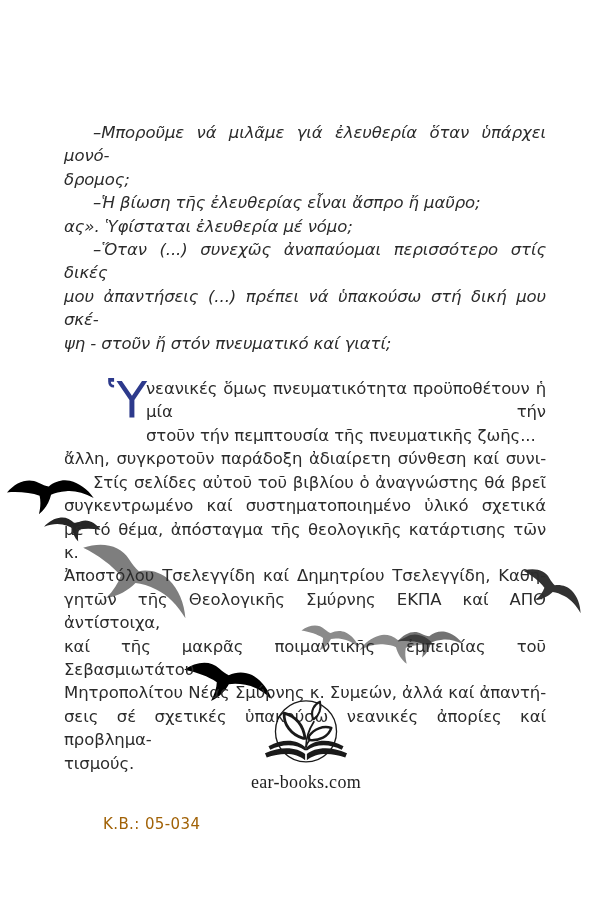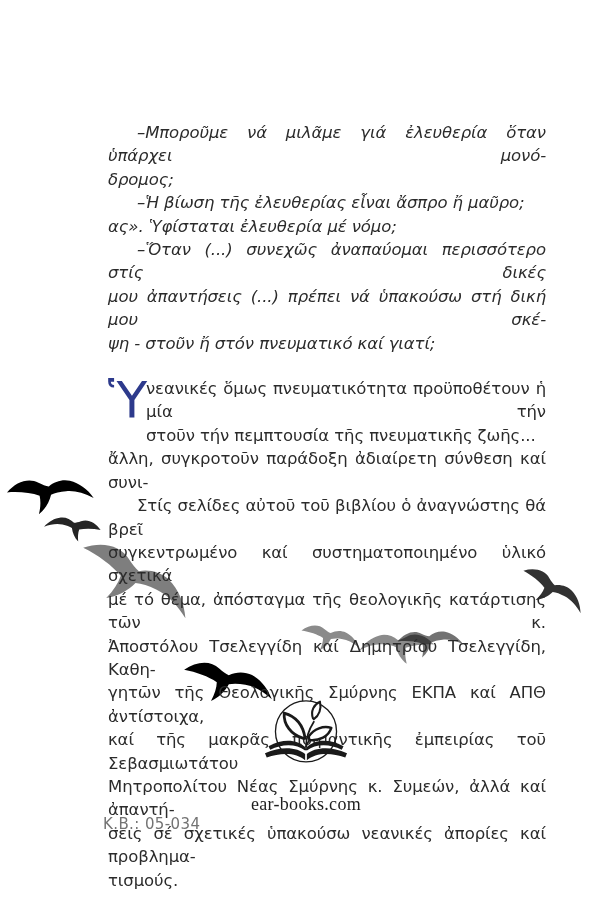--- a/index.html
+++ b/index.html
@@ -11,38 +11,38 @@
   }
   
   .birds{position:absolute;inset:0;z-index:0;}
   .bird{position:absolute;transform-origin:center;}
   
   .text-col{
     position:absolute;left:64px;top:121px;width:482px;z-index:1;
     font-size:16.5px;line-height:23.4px;letter-spacing:-0.1px;
   }
   .questions{font-style:italic;}
-  .line{text-align:justify;text-align-last:justify;margin-left:44px;}
+  .line{text-align:justify;text-align-last:justify;}
   .line.last{text-align-last:left;}
   .line.first{text-indent:29px;}
   .block-gap{height:22px;}
   .dropcap-float{float:left;width:82px;height:47px;}
   .dropcap{display:block;padding-left:44px;font-size:50px;line-height:46px;color:#2d3a8c;}
   
-  .publisher{position:absolute;left:0;right:0;top:696px;z-index:1;display:flex;flex-direction:column;align-items:center;gap:22px;}
+  .publisher{position:absolute;left:0;right:0;top:696px;z-index:1;display:flex;flex-direction:column;align-items:center;}
   .logo{width:96px;height:76px;display:block;}
   .logo .stroke{fill:none;stroke:#1a1a1a;stroke-linecap:round;stroke-linejoin:round;}
   .logo .fillink{fill:#1a1a1a;stroke:none;}
   .logo .leaf{fill:#ffffff;stroke:#1a1a1a;stroke-linejoin:round;}
   .site{font-family:"Liberation Serif","DejaVu Serif",serif;font-size:18px;color:#1f1f1f;margin-top:0px;letter-spacing:.3px;}
   
   .footer{
     position:absolute;left:103px;right:101px;top:815px;z-index:1;
     display:flex;justify-content:space-between;
-    font-size:15px;color:#737373;letter-spacing:.4px;
+    font-size:15px;color:#a16207;letter-spacing:.4px;
   }
 </style>
 </head>
 <body>
 
 <div class="page">
 
   <svg width="0" height="0" style="position:absolute" aria-hidden="true">
     <defs>
       <symbol id="gull" viewBox="0 0 120 62">

